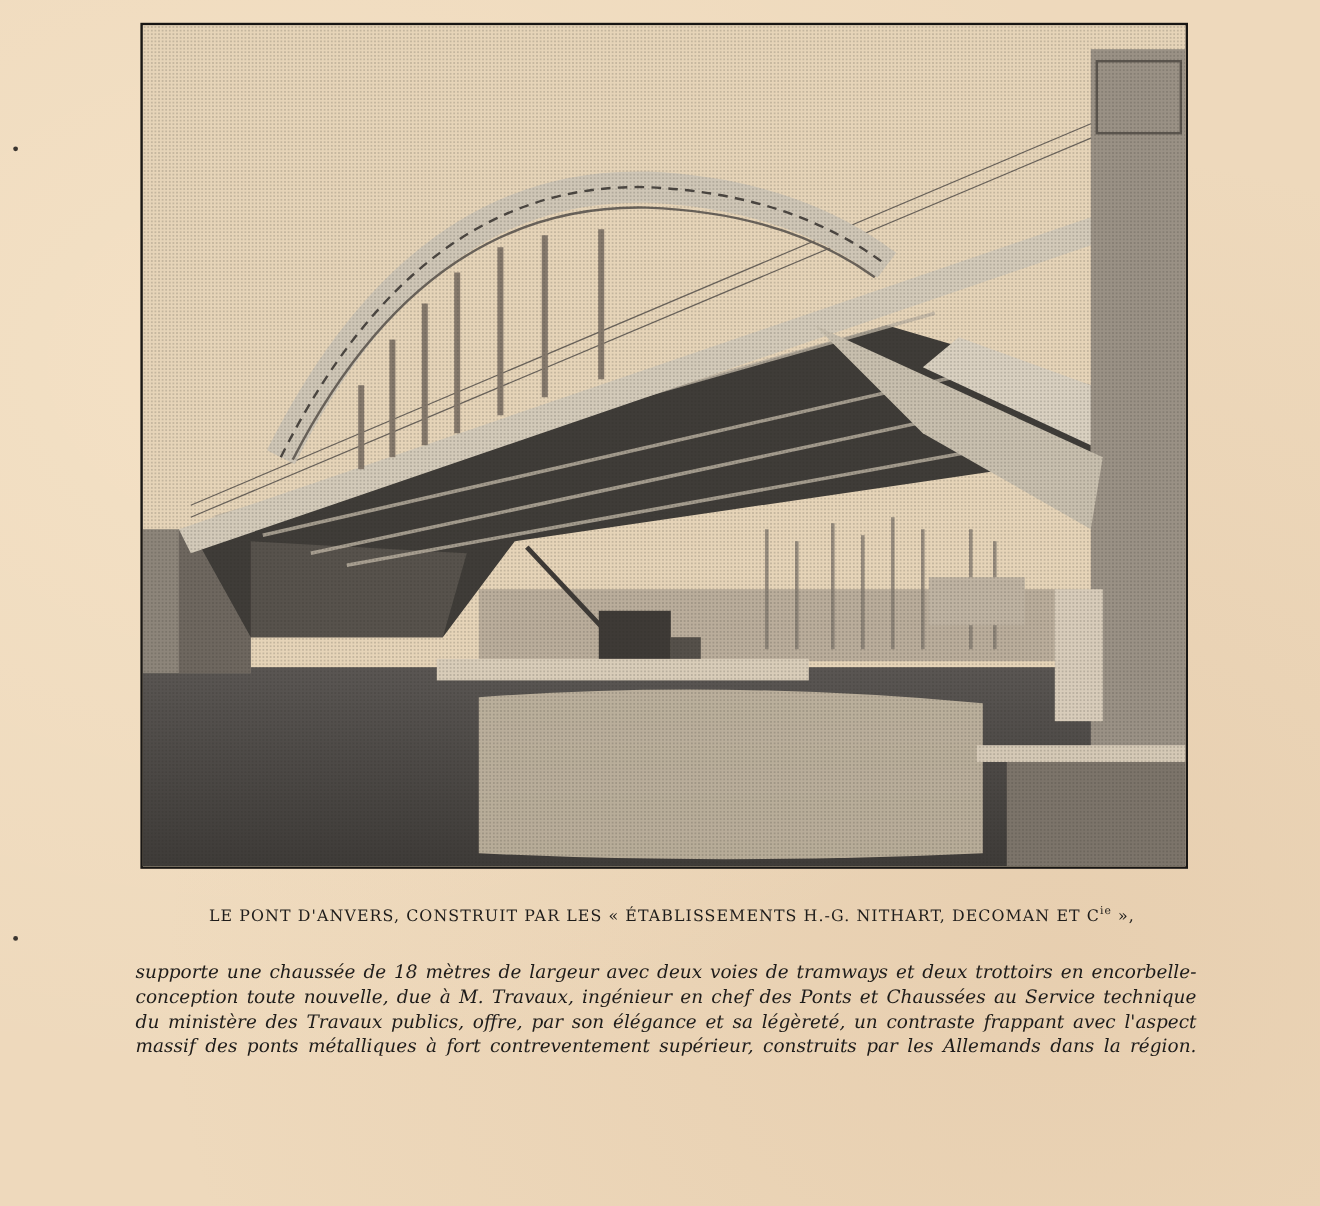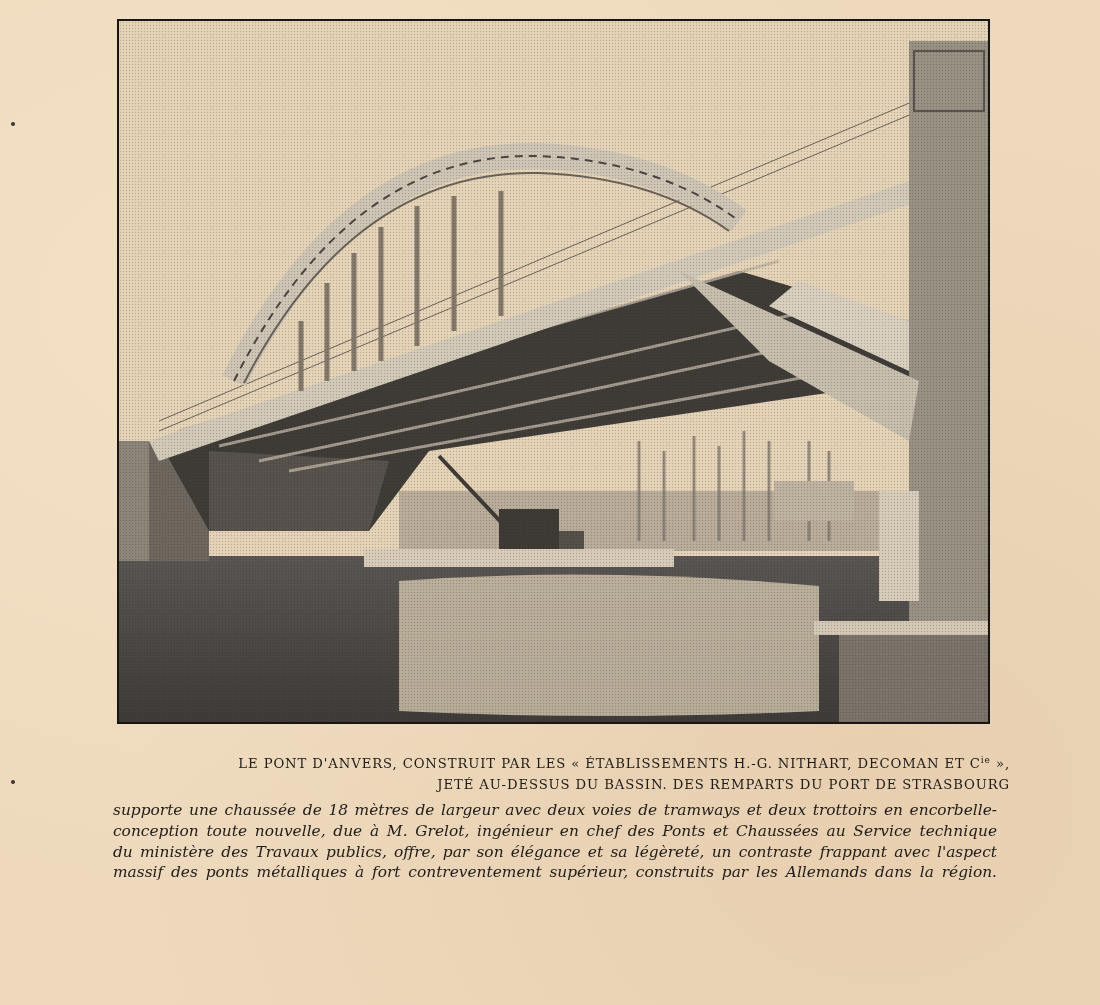--- a/index.html
+++ b/index.html
@@ -12,21 +12,21 @@
       font-family: "DejaVu Serif", serif;
       color: #1c1a18;
     }
     .punch { position: absolute; width: 4px; height: 4px; border-radius: 50%; background: #3a3530; }
     .photo-frame {
       position: absolute; left: 117px; top: 19px; width: 869px; height: 701px;
       border: 2px solid #181614; background: #e6d4b8; overflow: hidden;
     }
     .photo-frame svg { position: absolute; left: 0; top: 0; width: 869px; height: 701px; }
     .caption {
-      position: absolute; left: 110px; top: 750px; width: 900px; text-align: right;
+      position: absolute; left: 110px; top: 750px; width: 900px; text-align: center;
       font-family: "DejaVu Serif", serif; font-size: 13.2px; letter-spacing: 0.9px;
       line-height: 21px; color: #1e1c1a; text-transform: uppercase;
     }
     .caption sup { font-size: 9px; text-transform: none; }
     .body-text {
       position: absolute; left: 113px; top: 800px; width: 884px;
       font-family: "DejaVu Serif", serif; font-style: italic; font-size: 15.4px;
       line-height: 20.8px; color: #1e1c1a; text-align: justify;
     }
     .body-text .line { display: block; white-space: nowrap; text-align-last: justify; }
@@ -118,21 +118,20 @@
 
     <path d="M560 250 L800 360 L790 420 L650 340 Z" fill="#c8bfae"></path>
     <path d="M650 285 L790 350 L790 300 L680 260 Z" fill="#d9d0c0"></path>
 
     <rect x="0" y="0" width="869" height="701" fill="url(#ht)"></rect>
   </svg>
 </div>
 
 <div class="caption">
   <div><span>Le Pont d'Anvers, construit par les « Établissements H.-G. Nithart, Decoman et C</span><sup>ie</sup><span> »,</span></div>
-  <div>Jeté au-dessus du bassin. des Remparts du port de Strasbourg</div>
 </div>
 
 <div class="body-text">
   <span class="line">supporte une chaussée de 18 mètres de largeur avec deux voies de tramways et deux trottoirs en encorbelle-</span>
-  <span class="line">conception toute nouvelle, due à M. Grelot, ingénieur en chef des Ponts et Chaussées au Service technique</span>
+  <span class="line">conception toute nouvelle, due à M. Travaux, ingénieur en chef des Ponts et Chaussées au Service technique</span>
   <span class="line">du ministère des Travaux publics, offre, par son élégance et sa légèreté, un contraste frappant avec l'aspect</span>
   <span class="line last">massif des ponts métalliques à fort contreventement supérieur, construits par les Allemands dans la région.</span>
 </div>
 
 </body></html>

